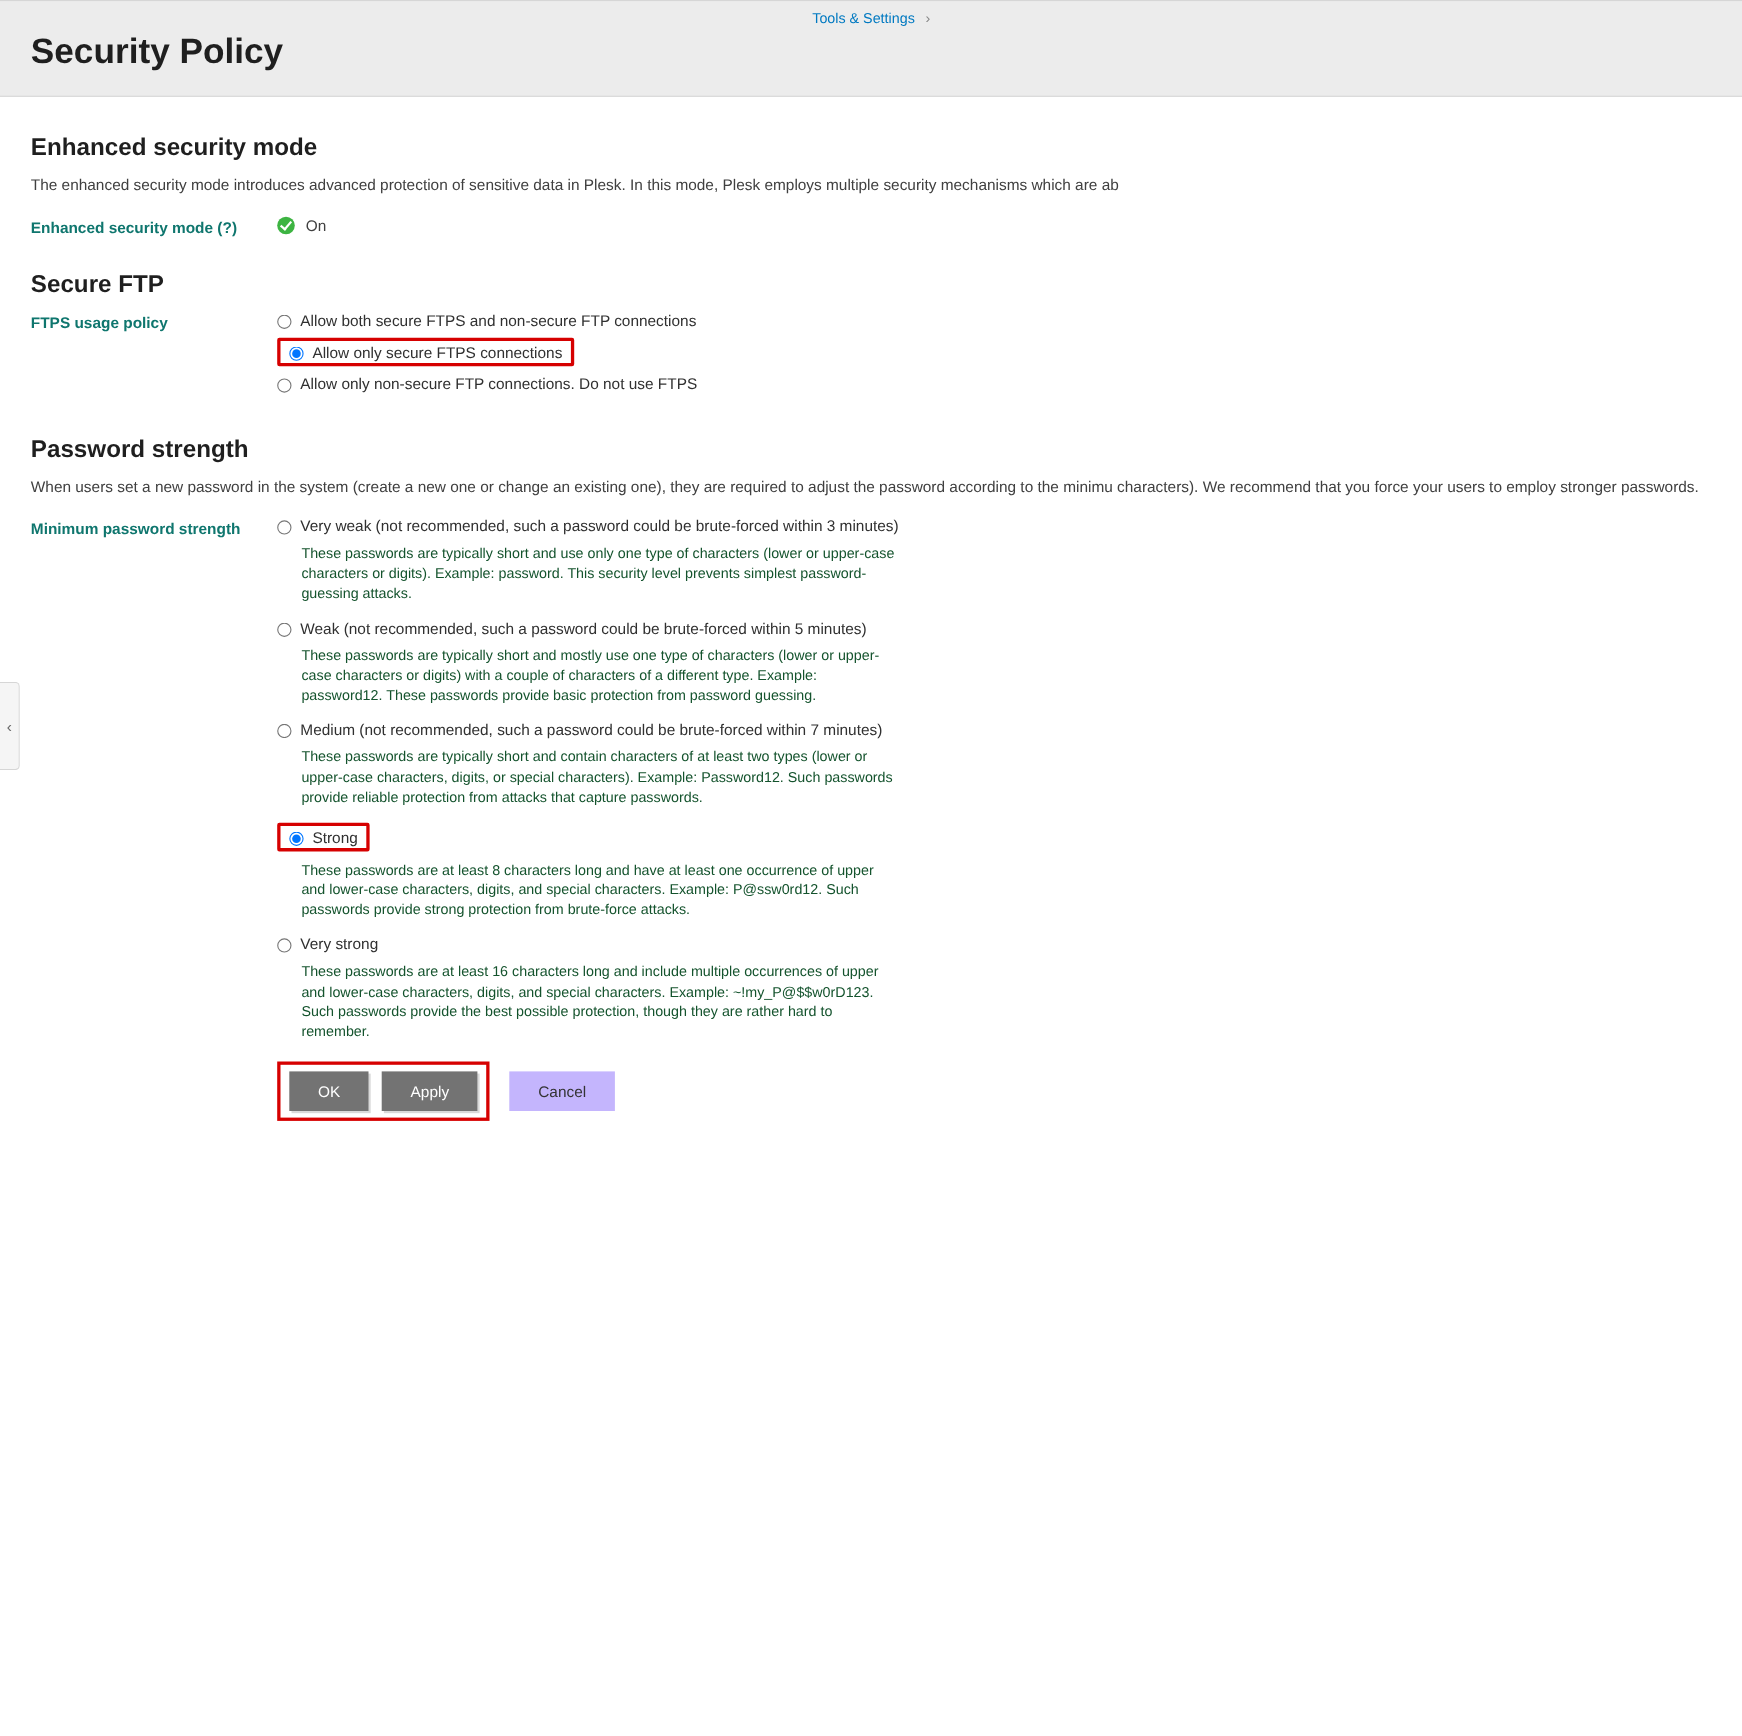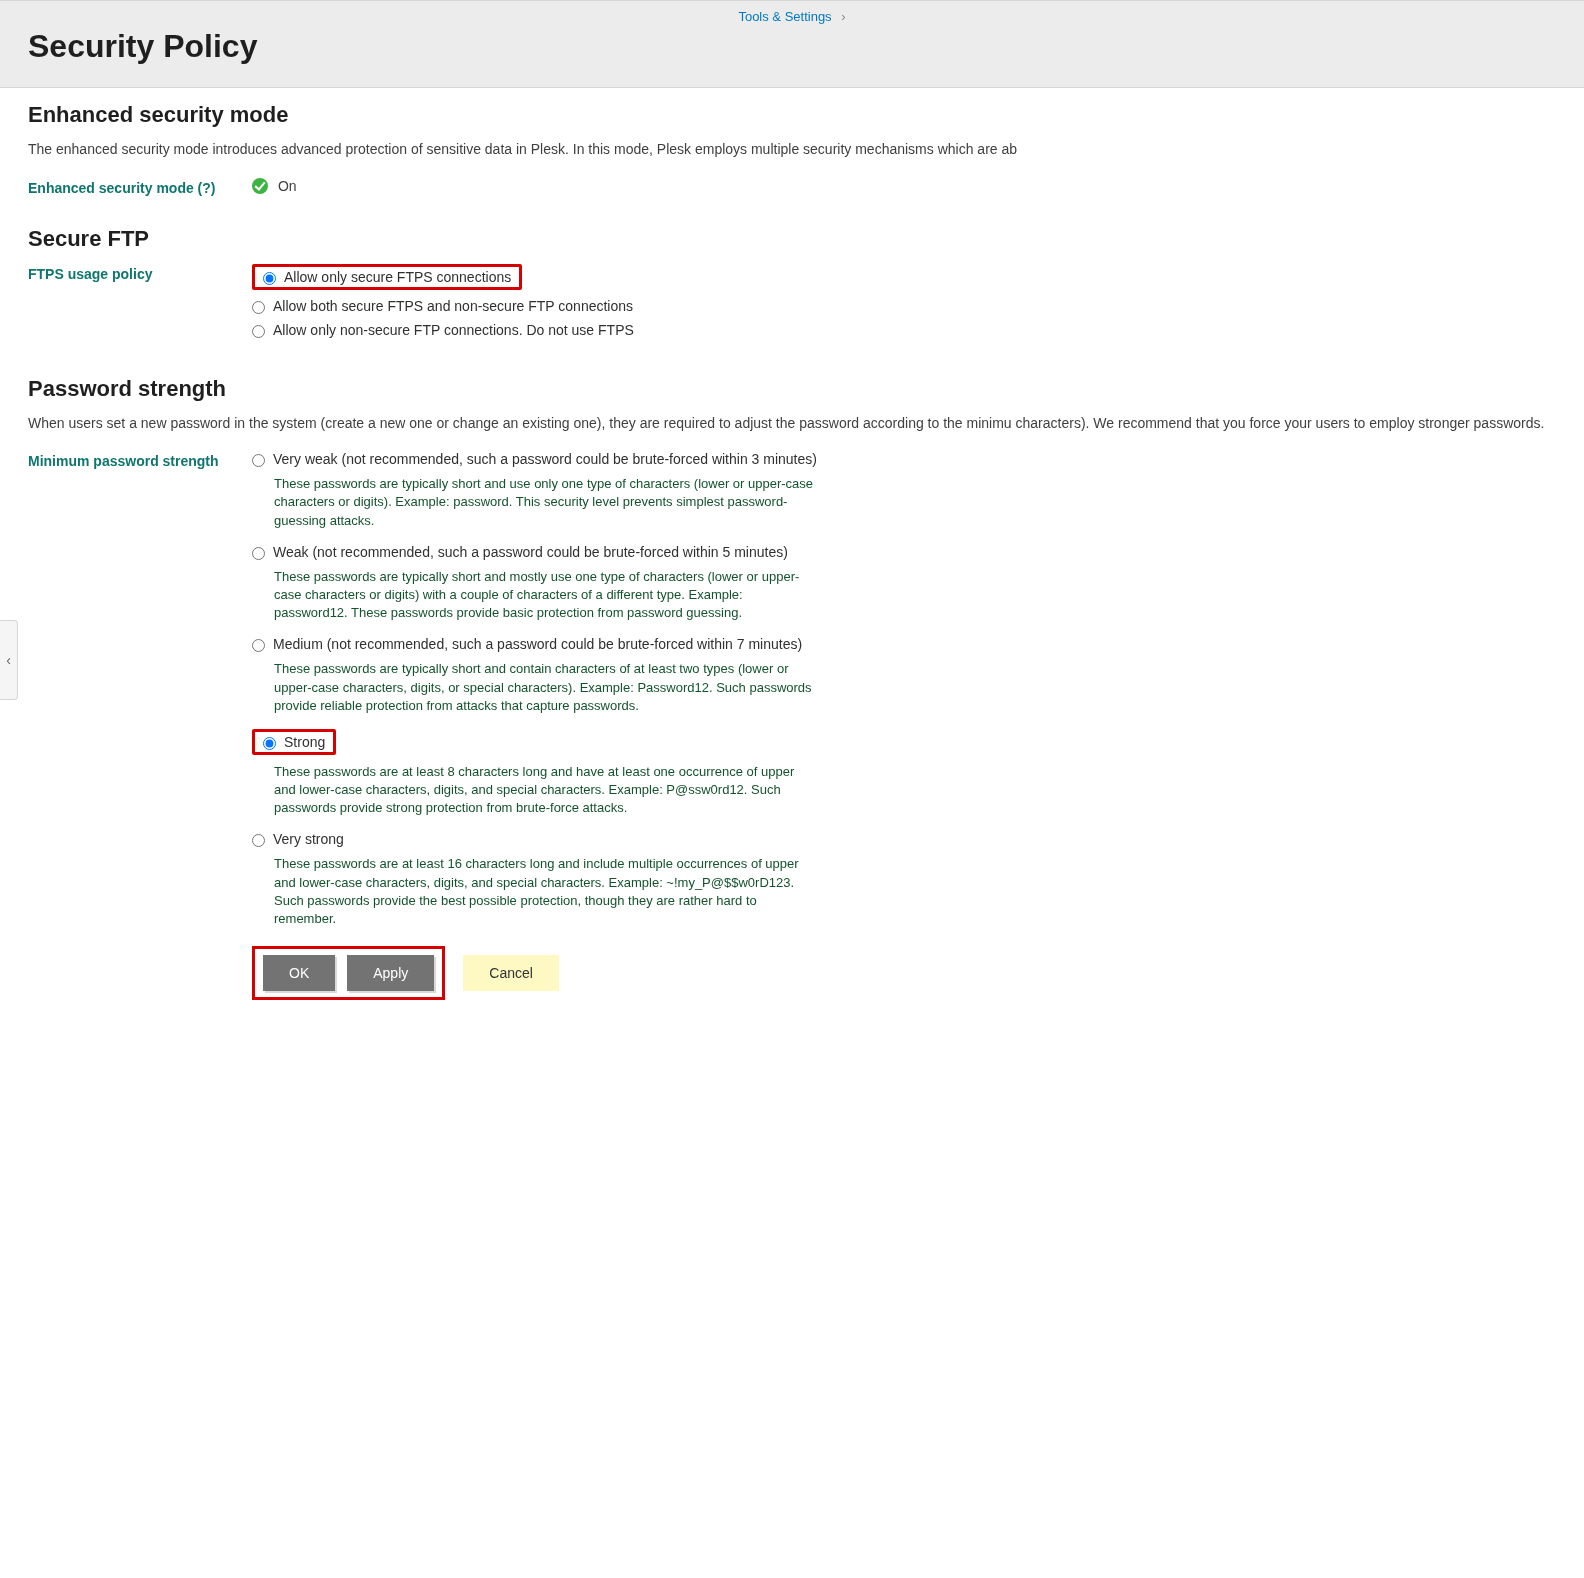--- a/index.html
+++ b/index.html
@@ -4,21 +4,21 @@
   <style>
     * { box-sizing: border-box; margin: 0; padding: 0; }
     body { font-family: "Segoe UI", "Helvetica Neue", Arial, sans-serif; font-size: 14px; color: #404040; background: #fff; }
 
     .header-strip { border-top: 1px solid #d6d6d6; background: #ececec; padding: 8px 28px 22px 28px; border-bottom: 1px solid #d6d6d6; }
     .breadcrumb { font-size: 13px; margin-bottom: 4px; text-align: center; }
     .breadcrumb a { color: #0079c1; text-decoration: none; }
     .breadcrumb .chevron { color: #888; margin-left: 6px; }
     h1.page-title { font-size: 32px; font-weight: 600; color: #1f1f1f; }
 
-    .content { padding: 8px 28px 40px 28px; }
+    .content { padding: 27px 28px 40px 28px; }
     h2.section { font-size: 22px; font-weight: 600; color: #1f1f1f; margin-top: 6px; margin-bottom: 12px; }
     h2.section.gap { margin-top: 30px; }
     p.desc { color: #404040; margin-bottom: 18px; line-height: 1.4; white-space: nowrap; overflow: hidden; }
 
     .field-row { display: flex; align-items: flex-start; margin-bottom: 10px; }
     .field-label { flex: 0 0 224px; color: #0f766e; padding-top: 2px; font-weight: bold; }
     .field-value { flex: 1; }
 
     .ok-dot { width: 16px; height: 16px; display: inline-block; border-radius: 50%; background: #3db442; position: relative; vertical-align: -3px; margin-right: 6px; }
     .ok-dot::after { content: ""; position: absolute; left: 3px; top: 4px; width: 8px; height: 4px; border-left: 2px solid #fff; border-bottom: 2px solid #fff; transform: rotate(-50deg); }
@@ -27,21 +27,21 @@
     .radio-line input[type="radio"] { margin-top: 3px; margin-right: 8px; }
     .radio-label { color: #303030; }
     .radio-hint { color: #14532d; font-size: 13px; line-height: 1.4; margin: 4px 0 14px 22px; max-width: 540px; }
 
     .red-box { border: 3px solid #d60000; padding: 2px 8px; display: inline-flex; align-items: center; border-radius: 2px; }
 
     .buttons-row { display: flex; align-items: center; gap: 12px; }
     .buttons-row.redwrap { border: 3px solid #d60000; padding: 6px 8px; display: inline-flex; margin-right: 18px; }
     .btn { border: none; padding: 10px 26px; font-size: 14px; cursor: pointer; }
     .btn-primary { background: #737373; color: #fff; box-shadow: 2px 2px 0 rgba(0,0,0,.15); }
-    .btn-secondary { background: #fef9c3; color: #333; }
+    .btn-secondary { background: #c4b5fd; color: #333; }
 
     .side-tab { position: fixed; left: 0; top: 620px; width: 18px; height: 80px; background: #f5f5f5; border: 1px solid #d6d6d6; border-left: none; border-radius: 0 4px 4px 0; display: flex; align-items: center; justify-content: center; color: #666; }
   </style>
 </head>
 <body>
 
 <div class="header-strip">
   <div class="breadcrumb">
     <a href="#">Tools &amp; Settings</a>
     <span class="chevron">›</span>
@@ -59,28 +59,28 @@
       <span class="ok-dot"></span>
       <span>On</span>
     </div>
   </div>
 
   <h2 class="section gap">Secure FTP</h2>
   <div class="field-row">
     <div class="field-label">FTPS usage policy</div>
     <div class="field-value">
       <div class="radio-line">
+        <input type="radio" name="ftps" style="">
+        <span class="radio-label">Allow both secure FTPS and non-secure FTP connections</span>
+      </div>
+      <div class="radio-line">
         <span class="red-box">
           <input type="radio" name="ftps" checked="" style="">
           <span class="radio-label">Allow only secure FTPS connections</span>
         </span>
-      </div>
-      <div class="radio-line">
-        <input type="radio" name="ftps" style="">
-        <span class="radio-label">Allow both secure FTPS and non-secure FTP connections</span>
       </div>
       <div class="radio-line">
         <input type="radio" name="ftps" style="">
         <span class="radio-label">Allow only non-secure FTP connections. Do not use FTPS</span>
       </div>
     </div>
   </div>
 
   <h2 class="section gap">Password strength</h2>
   <p class="desc" style="white-space: normal; overflow: visible;">When users set a new password in the system (create a new one or change an existing one), they are required to adjust the password according to the minimu characters). We recommend that you force your users to employ stronger passwords.</p>

